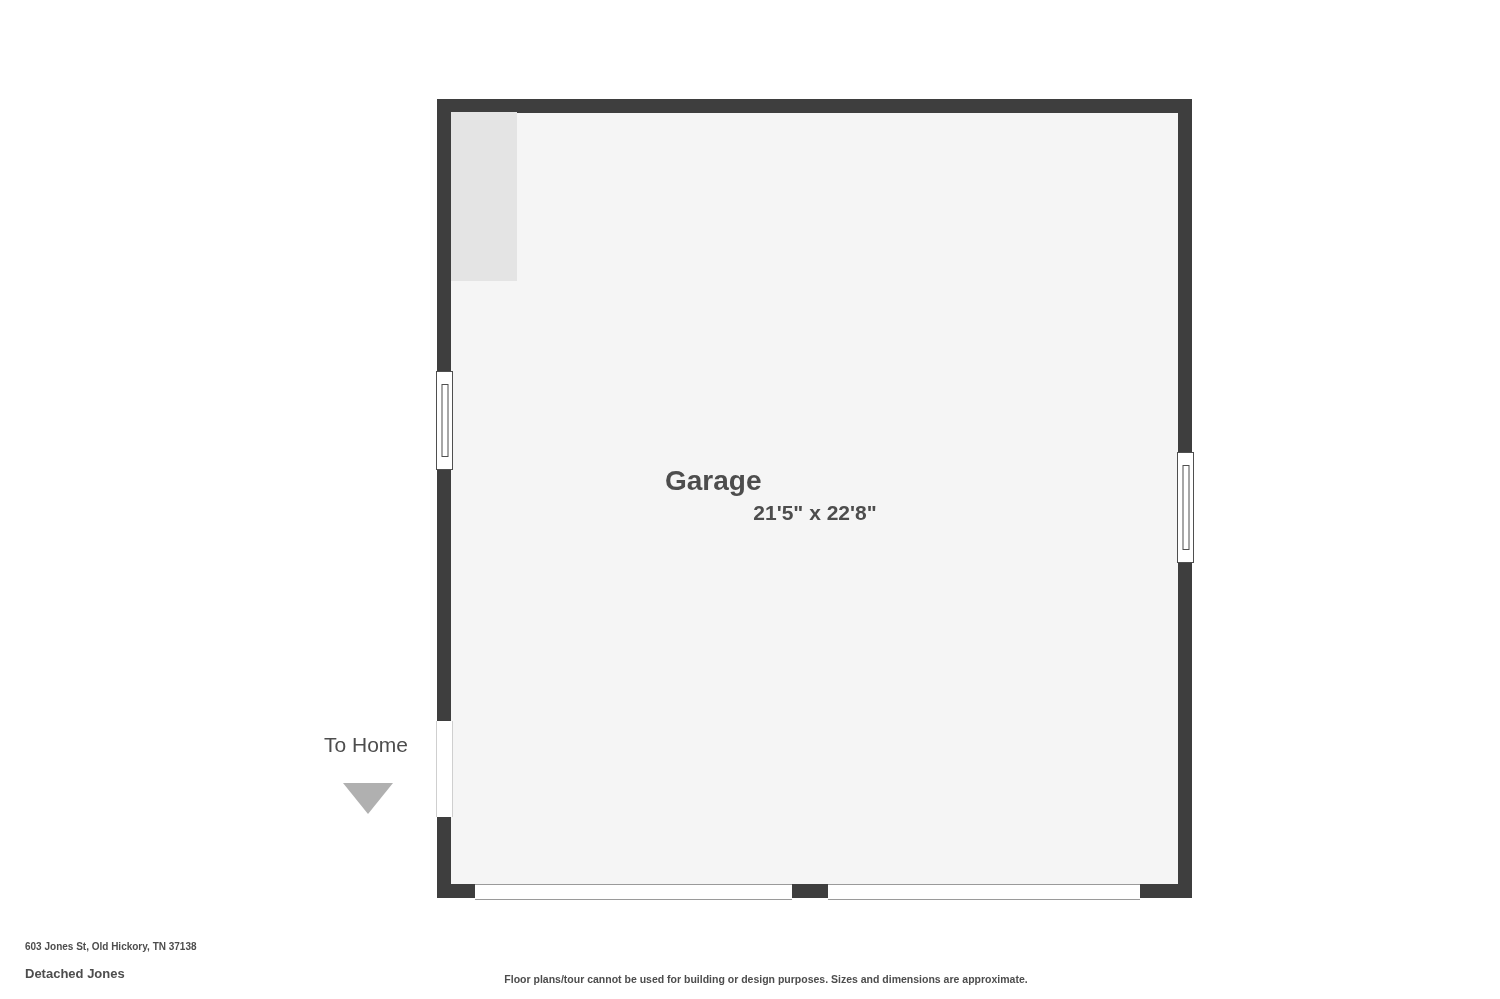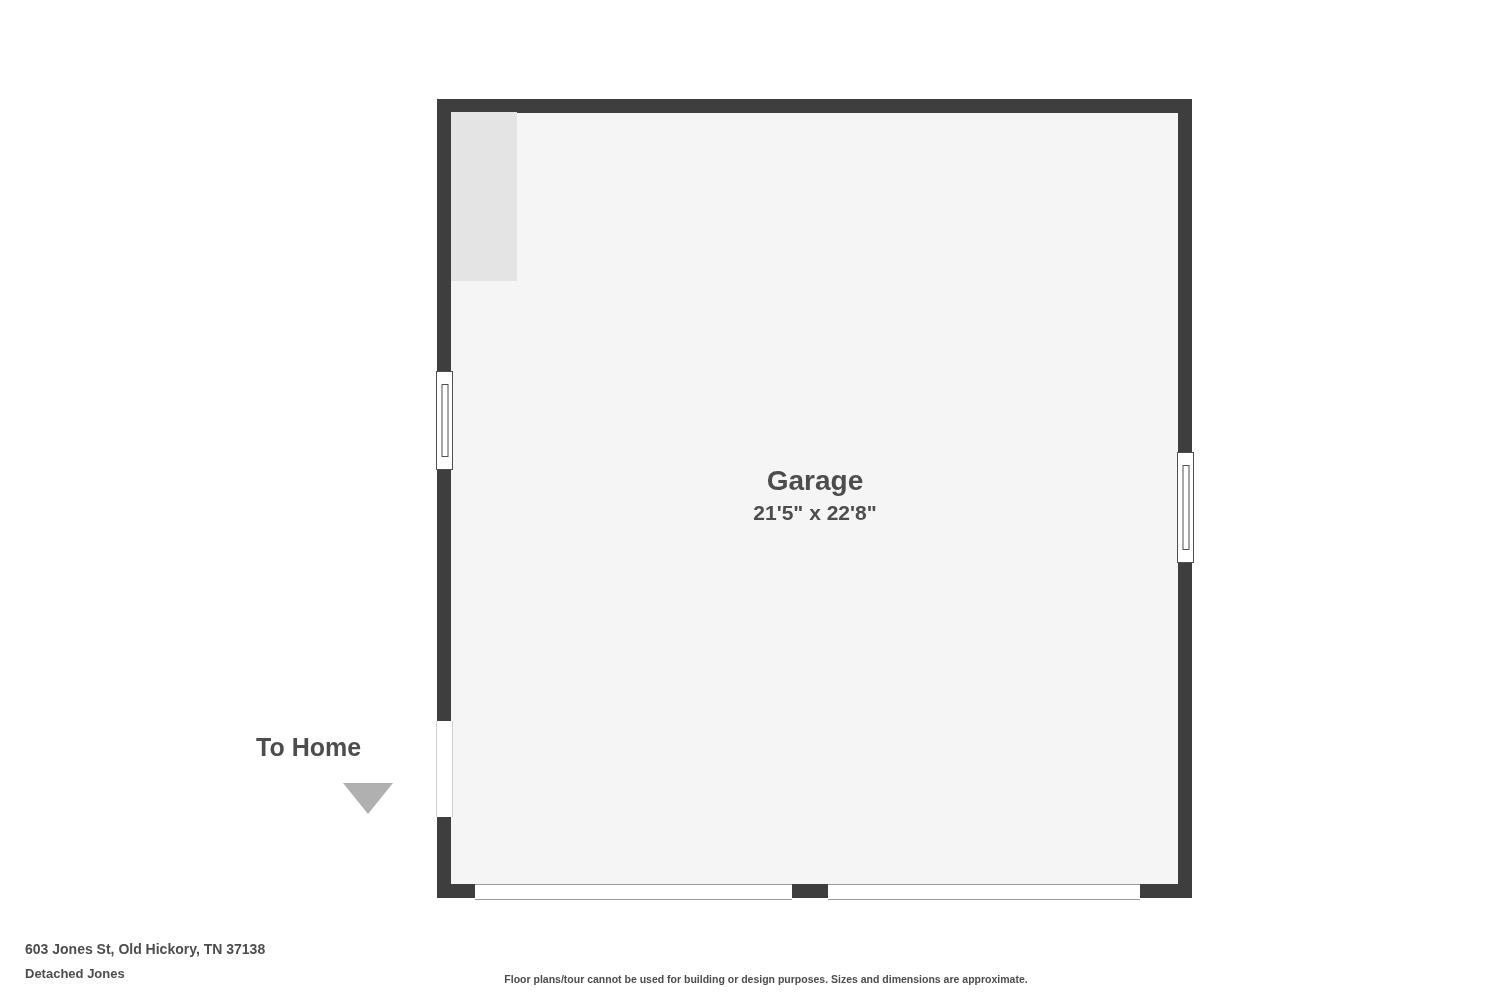--- a/index.html
+++ b/index.html
@@ -80,60 +80,60 @@
     border-bottom: 1px solid #9a9a9a;
   }
   .bottom-opening-left  { left: 475px; width: 317px; }
   .bottom-opening-right { left: 828px; width: 312px; }
   
   .room-label {
     position: absolute;
     left: 665px;
     top: 465px;
     width: 300px;
-    text-align: center;
+    text-align: left;
     font-size: 28px;
     font-weight: 700;
     color: var(--text, #4d4d4d);
   }
   .room-dims {
     position: absolute;
     left: 665px;
     top: 501px;
     width: 300px;
     text-align: center;
     font-size: 21px;
     font-weight: 700;
     color: var(--text, #4d4d4d);
   }
   .to-home-label {
     position: absolute;
     left: 256px;
     top: 733px;
     width: 220px;
-    text-align: left;
-    font-size: 25px;
-    font-weight: 700;
+    text-align: center;
+    font-size: 21px;
+    font-weight: 400;
     color: var(--text, #4d4d4d);
   }
   .arrow-down {
     position: absolute;
     left: 343px;
     top: 783px;
     width: 0;
     height: 0;
     border-left: 25px solid transparent;
     border-right: 25px solid transparent;
     border-top: 31px solid var(--arrow, #b0b0b0);
   }
   .footer-address {
     position: absolute;
     left: 25px;
     top: 941px;
-    font-size: 14px;
+    font-size: 10px;
     font-weight: 700;
     color: var(--text, #4a4a4a);
   }
   .footer-plan-name {
     position: absolute;
     left: 25px;
     top: 966px;
     font-size: 13px;
     font-weight: 700;
     color: var(--text, #4a4a4a);

